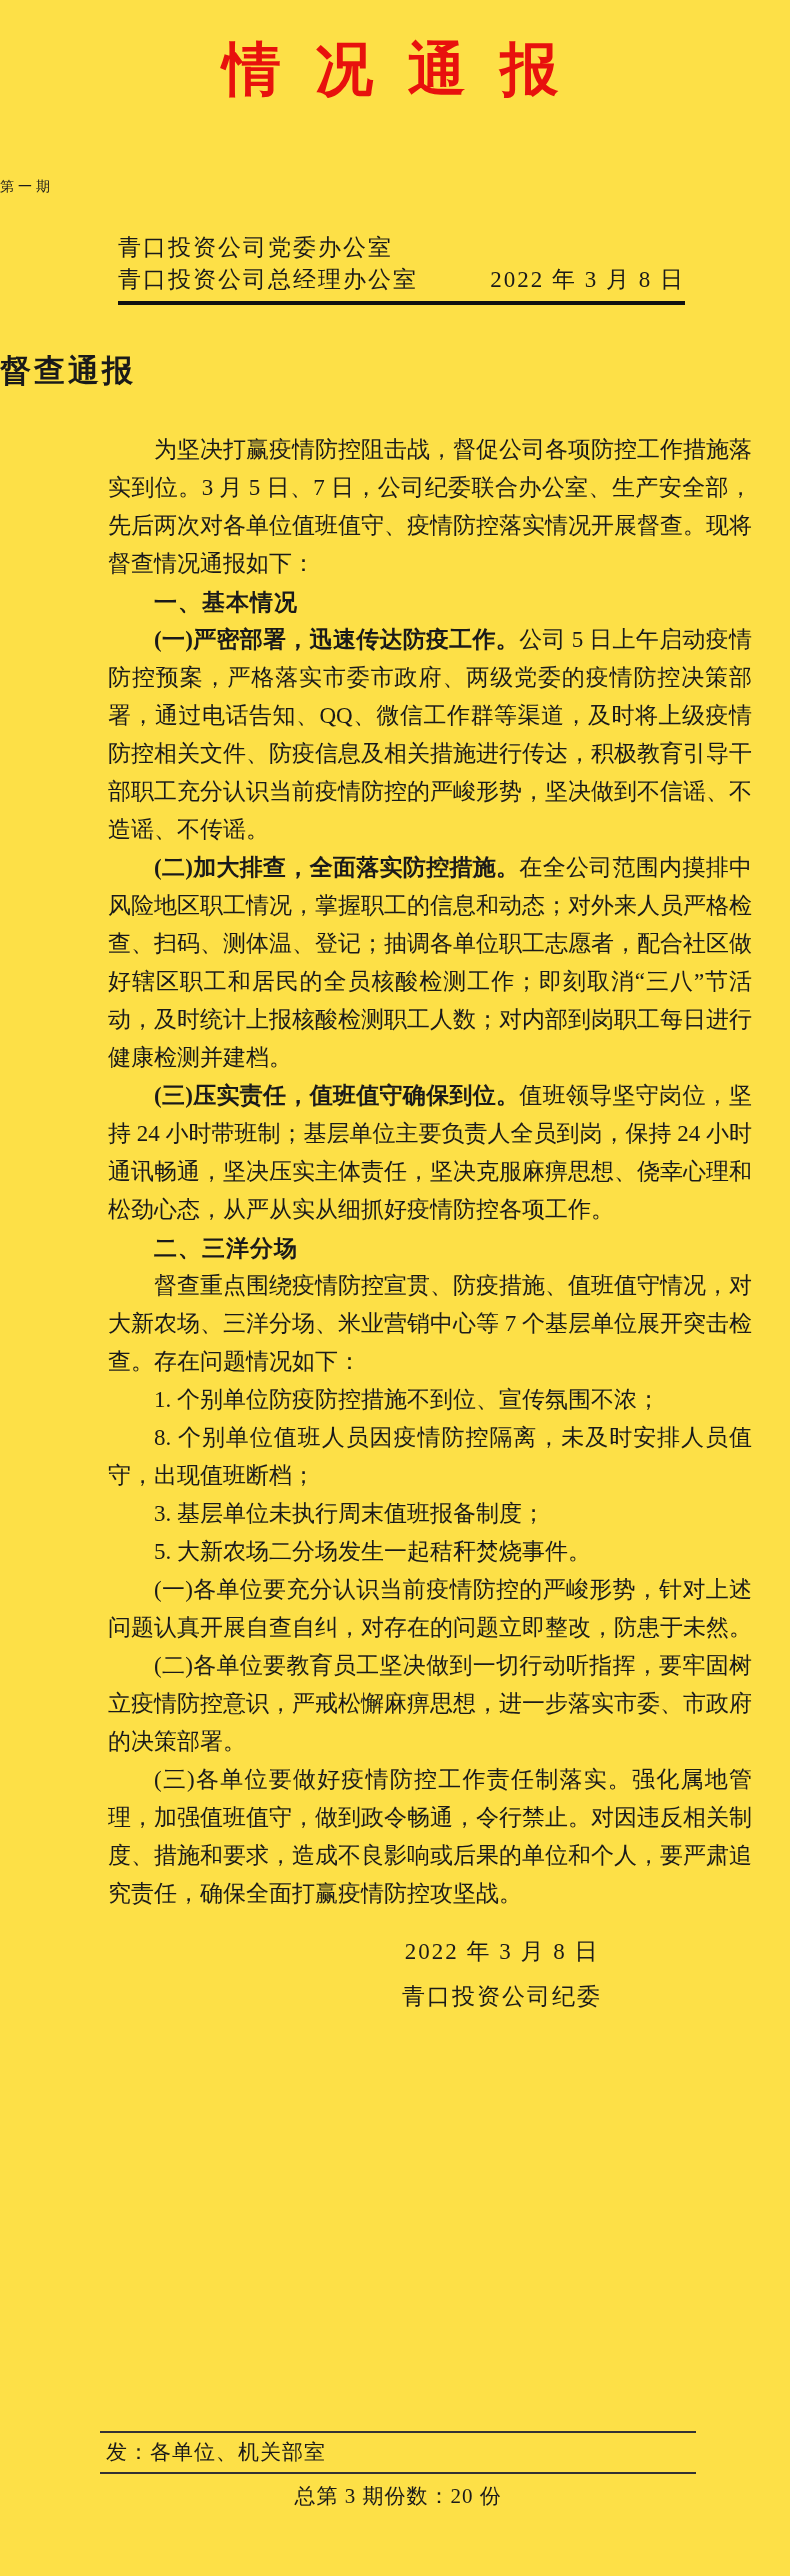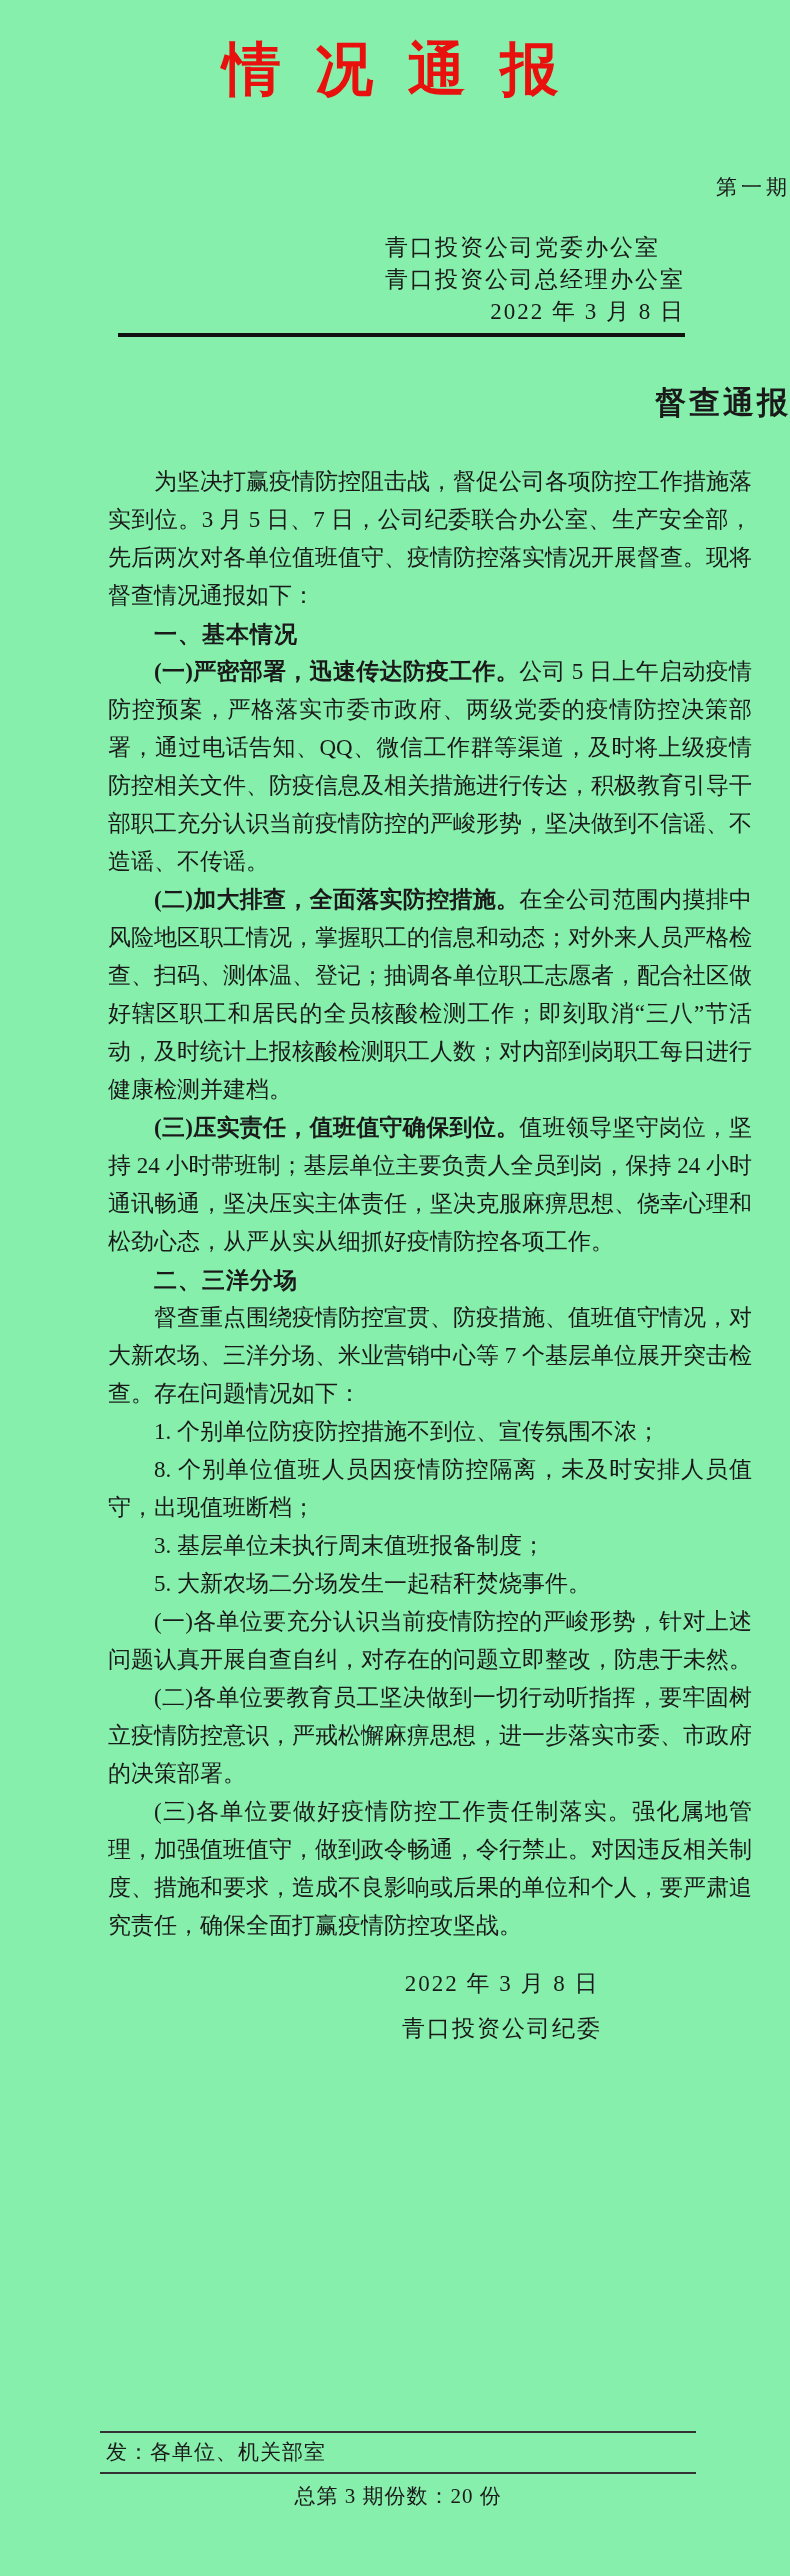--- a/index.html
+++ b/index.html
@@ -1,60 +1,59 @@
 <!DOCTYPE html>
 <html><head>
 <meta charset="utf-8">
 <style>
   html, body { margin: 0; padding: 0; background: #ffffff; }
   .page {
     position: relative;
     width: 791px;
     height: 2576px;
     margin: 0 auto;
-    background: #86efac;
+    background: #fde047;
     color: #1a1a1a;
     font-family: "Liberation Serif", serif;
     box-sizing: border-box;
     overflow: hidden;
   }
   .doc-title {
     margin-top: 34px;
     text-align: center;
     font-size: 58px;
     line-height: 72px;
     font-weight: bold;
     color: #e8110d;
     letter-spacing: 10px;
   }
   .issue {
     margin-top: 66px;
-    text-align: right;
-    font-size: 21px;
+    text-align: left;
+    font-size: 14px;
     line-height: 30px;
     letter-spacing: 4px;
   }
   .header-block {
     margin: 30px 106px 0 118px;
     display: flex;
     justify-content: space-between;
     align-items: flex-end;
     font-size: 23px;
     letter-spacing: 2px;
-    flex-direction: column;
   }
   .org-lines div { line-height: 32px; }
   .header-date { line-height: 32px; white-space: nowrap; }
   .header-divider {
     margin: 5px 106px 0 118px;
     border-bottom: 4px solid #111111;
   }
   .doc-heading {
     margin-top: 44px;
-    text-align: right;
+    text-align: left;
     font-family: "Liberation Sans", sans-serif;
     font-size: 31px;
     line-height: 44px;
     font-weight: bold;
     letter-spacing: 3px;
   }
   .body-text {
     margin-top: 38px;
     padding: 0 39px 0 108px;
     font-size: 23px;

